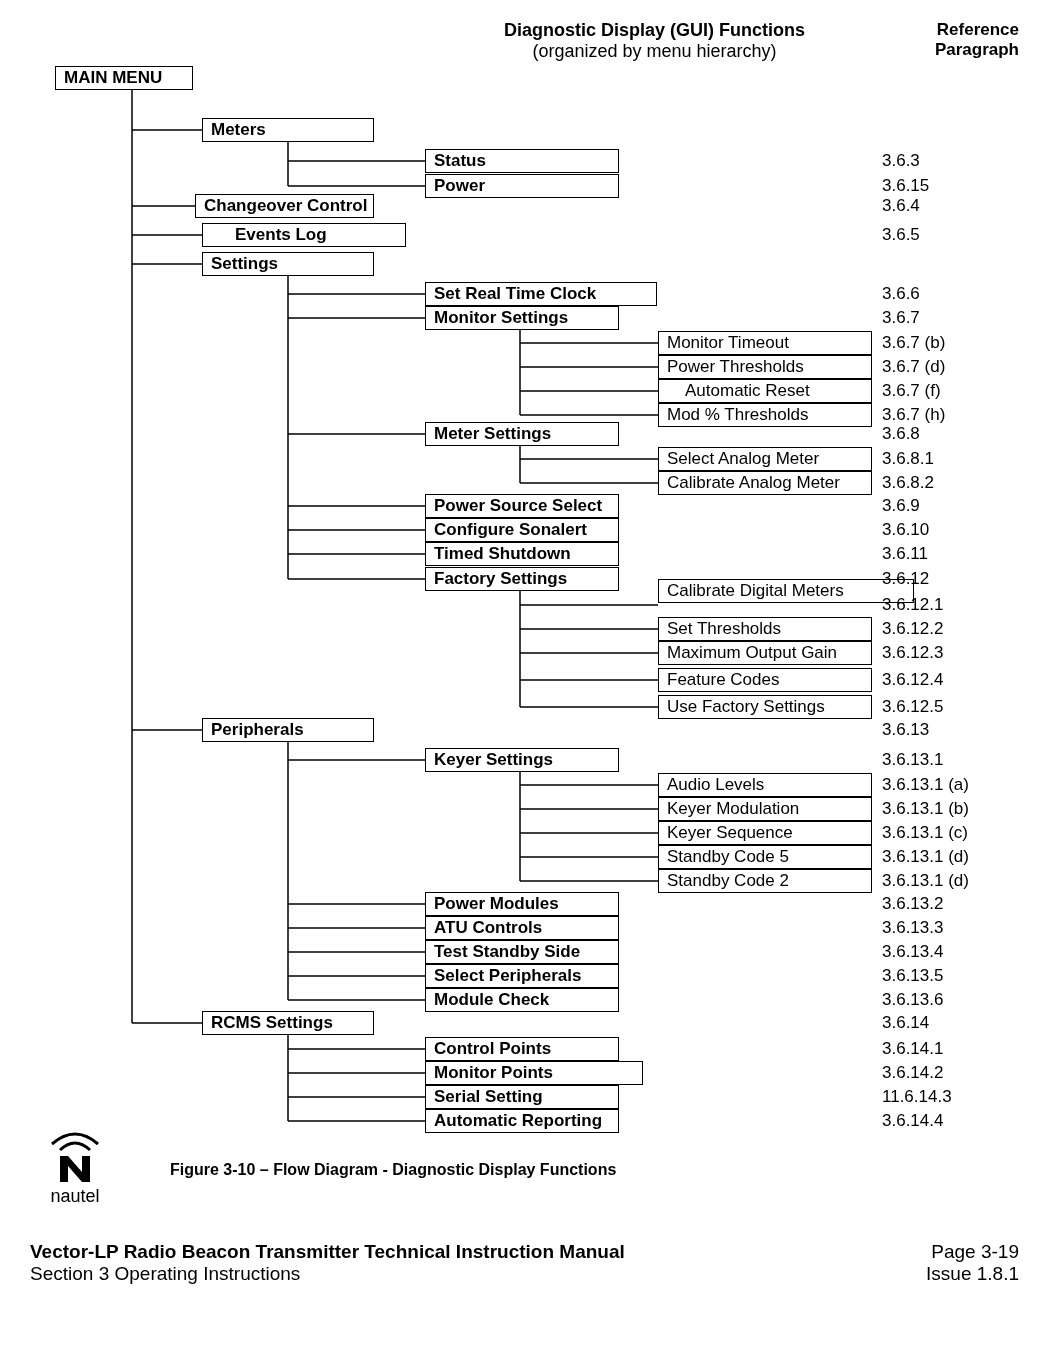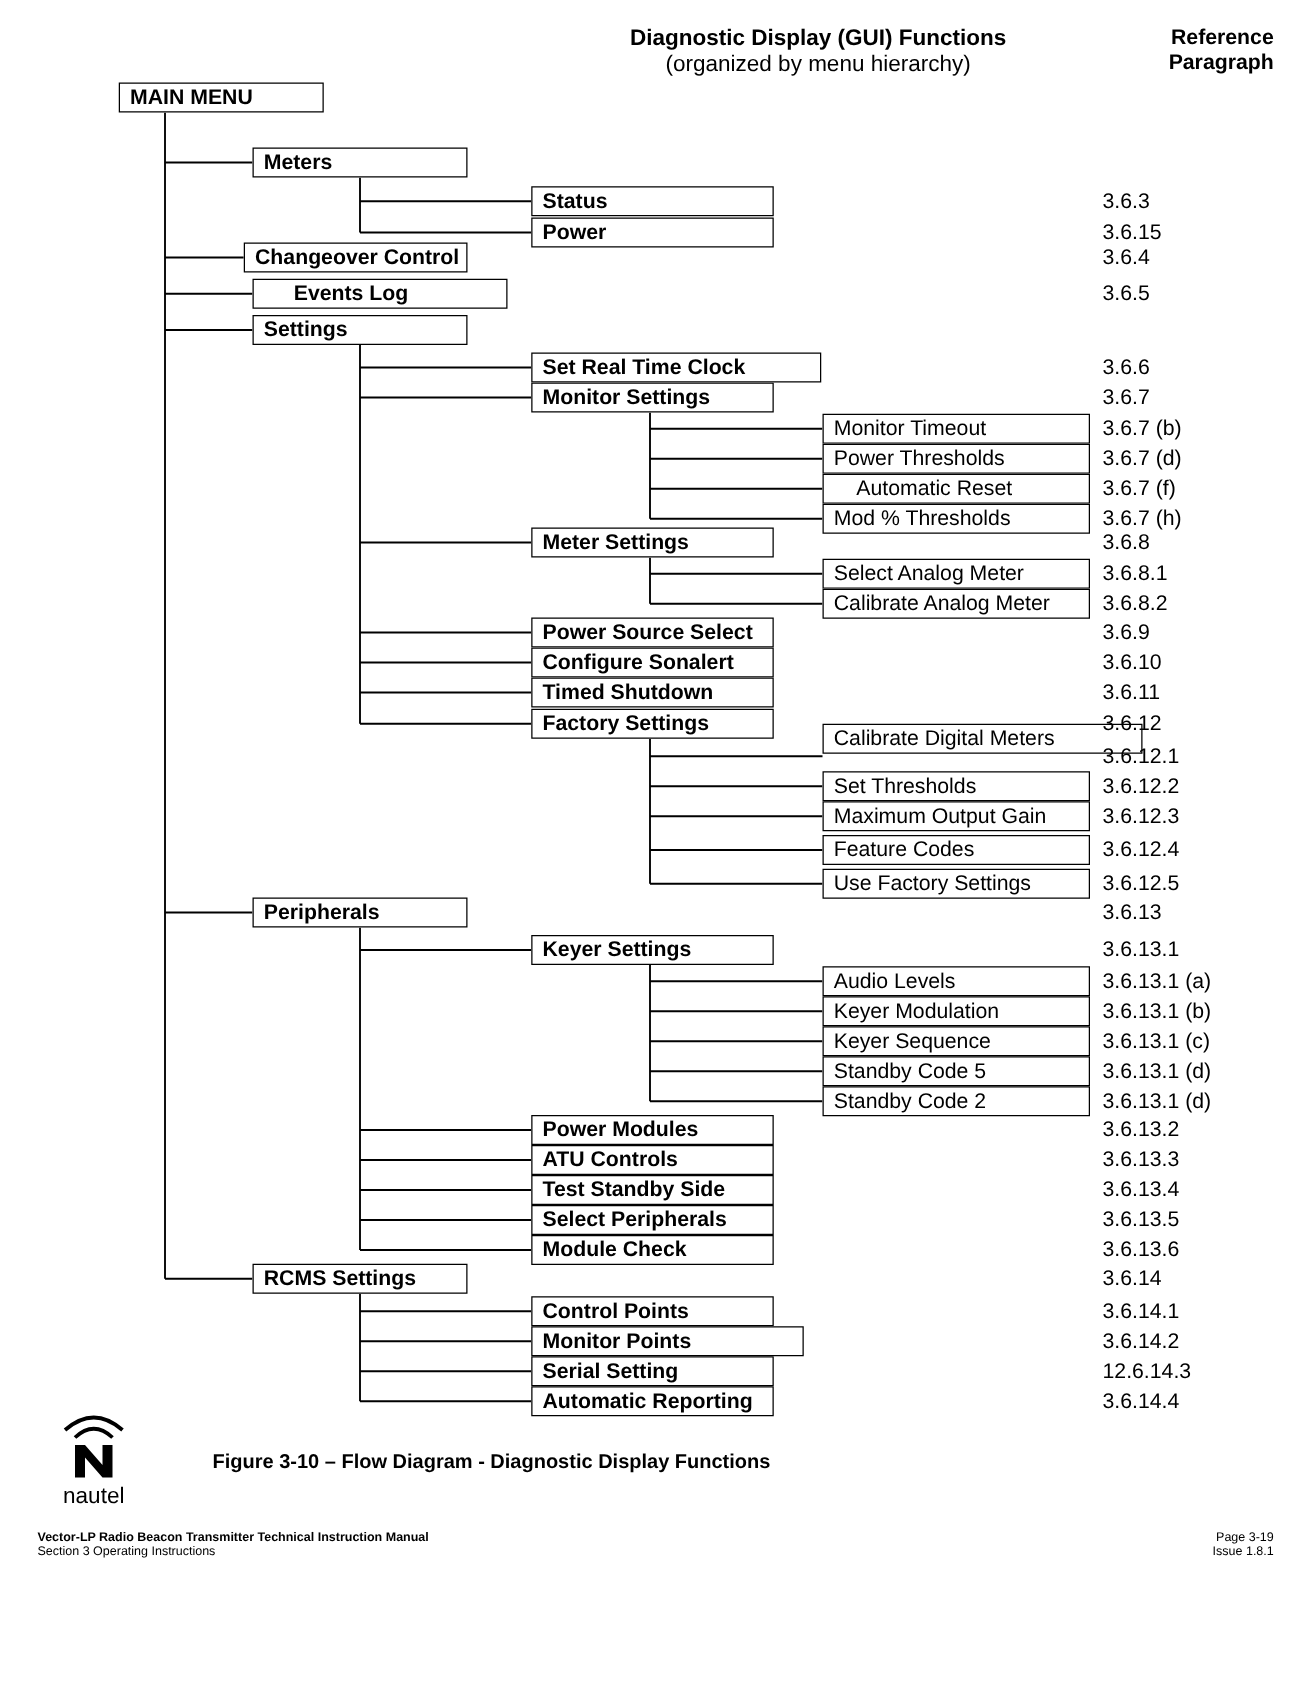--- a/index.html
+++ b/index.html
@@ -71,22 +71,22 @@
   .logo-text { font-size: 18px; letter-spacing: 0px; }
   .caption {
     font-weight: bold;
     font-size: 16px;
     padding-left: 50px;
     padding-bottom: 28px;
   }
   .footer {
     display: flex;
     justify-content: space-between;
-    margin-top: 18px;
-    font-size: 10px;
+    margin-top: 34px;
+    font-size: 19px;
   }
   .footer-left { }
   .footer-right { text-align: right; }
   .footer-bold { font-weight: bold; }
 </style>
 </head>
 <body>
 
 <div class="header">
   <div class="header-left">
@@ -158,21 +158,21 @@
       <line x1="490" y1="815" x2="628" y2="815"></line>
 
       <line x1="258" y1="969" x2="258" y2="1055"></line>
       <line x1="258" y1="983" x2="395" y2="983"></line>
       <line x1="258" y1="1007" x2="395" y2="1007"></line>
       <line x1="258" y1="1031" x2="395" y2="1031"></line>
       <line x1="258" y1="1055" x2="395" y2="1055"></line>
     </g>
   </svg>
 
-  <div class="box bold" style="left:25px; top:0px; width:164px;margin-left:40px;">MAIN MENU</div>
+  <div class="box bold" style="left:25px; top:0px; width:138px;">MAIN MENU</div>
 
   <div class="box bold" style="left:172px; top:52px; width:172px;">Meters</div>
   <div class="box bold" style="left:165px; top:128px; width:179px;">Changeover Control</div>
   <div class="box bold" style="left:172px; top:157px; width:204px;padding-left:32px;">Events Log</div>
   <div class="box bold" style="left:172px; top:186px; width:172px;">Settings</div>
   <div class="box bold" style="left:172px; top:652px; width:172px;">Peripherals</div>
   <div class="box bold" style="left:172px; top:945px; width:172px;">RCMS Settings</div>
 
   <div class="box bold" style="left:395px; top:83px; width:194px;">Status</div>
   <div class="box bold" style="left:395px; top:108px; width:194px;">Power</div>
@@ -247,21 +247,21 @@
   <div class="ref" style="left:852px; top:781px;">3.6.13.1 (d)</div>
   <div class="ref" style="left:852px; top:805px;">3.6.13.1 (d)</div>
   <div class="ref" style="left:852px; top:828px;">3.6.13.2</div>
   <div class="ref" style="left:852px; top:852px;">3.6.13.3</div>
   <div class="ref" style="left:852px; top:876px;">3.6.13.4</div>
   <div class="ref" style="left:852px; top:900px;">3.6.13.5</div>
   <div class="ref" style="left:852px; top:924px;">3.6.13.6</div>
   <div class="ref" style="left:852px; top:947px;">3.6.14</div>
   <div class="ref" style="left:852px; top:973px;">3.6.14.1</div>
   <div class="ref" style="left:852px; top:997px;">3.6.14.2</div>
-  <div class="ref" style="left:852px; top:1021px;">12.6.14.3</div>
+  <div class="ref" style="left:852px; top:1021px;">11.6.14.3</div>
   <div class="ref" style="left:852px; top:1045px;">3.6.14.4</div>
 </div>
 
 <div class="caption-row">
   <div class="logo">
     <svg width="70" height="60" viewBox="0 0 70 60">
       <g stroke="#000" stroke-width="3" fill="none">
         <path d="M12 18 Q35 -2 58 18"></path>
         <path d="M20 24 Q35 10 50 24"></path>
       </g>

